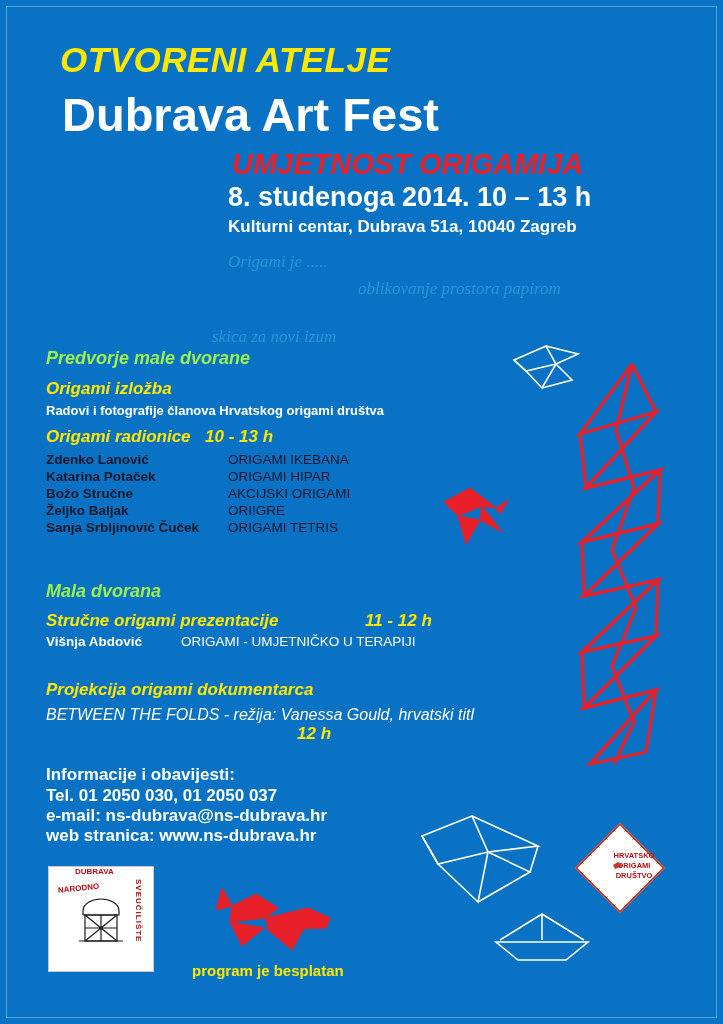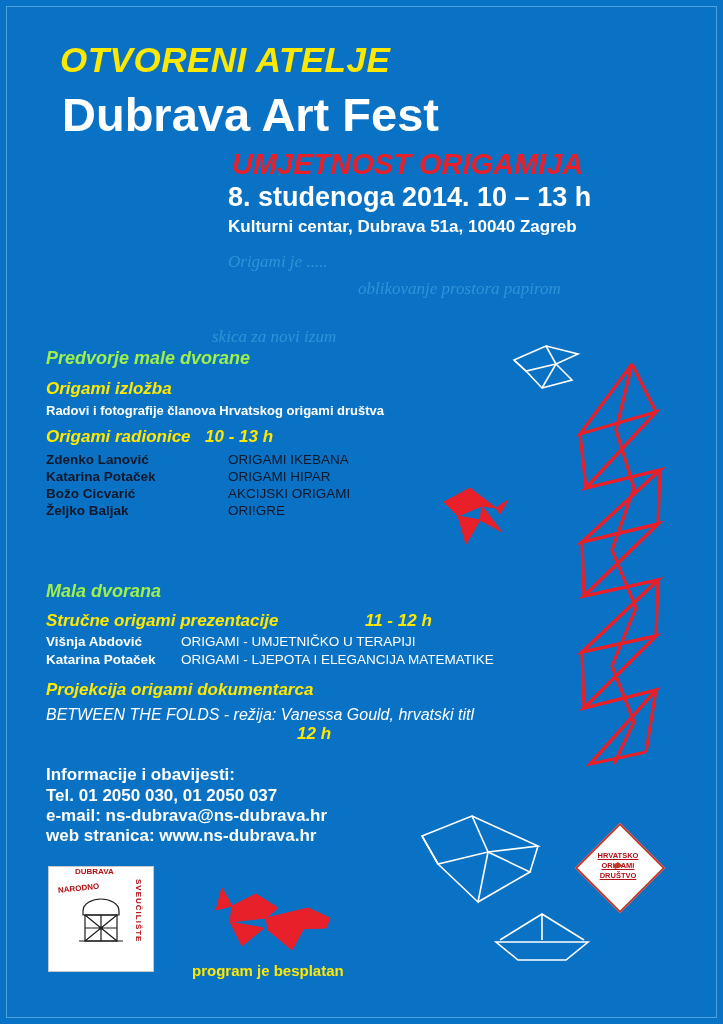--- a/index.html
+++ b/index.html
@@ -200,28 +200,27 @@
   .logo-hod .diamond {
     position: absolute;
     left: 3px; top: 3px;
     width: 60px; height: 60px;
     background: #ffffff;
     border: 2px solid #c0392b;
     transform: rotate(45deg);
   }
   .logo-hod .htxt {
     position: absolute;
-    left: 0; top: 18px;
+    left: 16px; top: 18px;
     width: 66px;
     text-align: center;
     font-size: 7.5px;
     font-weight: bold;
     color: #b01116;
     line-height: 10px;
-    text-decoration: underline;
   }
   .logo-hod .hbird {
     position: absolute;
     left: 27px; top: 28px;
     width: 12px; height: 12px;
   }
 
   svg.art { position: absolute; overflow: visible; }
 </style>
 </head>
@@ -308,36 +307,36 @@
   <div class="sub-title" style="left:46px; top:427px;">Origami radionice</div>
   <div class="sub-title" style="left:205px; top:427px;">10 - 13 h</div>
 
   <div class="row" style="left:46px; top:452px;">
     <span class="nm">Zdenko Lanović</span><span class="ttl">ORIGAMI IKEBANA</span>
   </div>
   <div class="row" style="left:46px; top:469px;">
     <span class="nm">Katarina Potaček</span><span class="ttl">ORIGAMI HIPAR</span>
   </div>
   <div class="row" style="left:46px; top:486px;">
-    <span class="nm">Božo Cicvarić</span><span class="ttl">AKCIJSKI ORIGAMI</span>
+    <span class="nm">Božo Stručne</span><span class="ttl">AKCIJSKI ORIGAMI</span>
   </div>
   <div class="row" style="left:46px; top:503px;">
     <span class="nm">Željko Baljak</span><span class="ttl">ORI!GRE</span>
   </div>
+  <div class="row" style="left:46px; top:520px;">
+    <span class="nm">Sanja Srbljinović Čuček</span><span class="ttl">ORIGAMI TETRIS</span>
+  </div>
 
   <div class="sect-title" style="left:46px; top:581px;">Mala dvorana</div>
 
   <div class="sub-title" style="left:46px; top:611px;">Stručne origami  prezentacije</div>
   <div class="sub-title" style="left:365px; top:611px;">11 - 12 h</div>
 
   <div class="row-pres" style="left:46px; top:634px;">
     <span class="nm">Višnja Abdović</span><span>ORIGAMI - UMJETNIČKO U TERAPIJI</span>
-  </div>
-  <div class="row-pres" style="left:46px; top:652px;">
-    <span class="nm">Katarina Potaček</span><span>ORIGAMI - LJEPOTA I ELEGANCIJA MATEMATIKE</span>
   </div>
 
   <div class="sub-title" style="left:46px; top:680px;">Projekcija origami dokumentarca</div>
   <div class="sub-title" style="left:297px; top:680px;margin-top:44px;">12 h</div>
 
   <div class="film-line" style="left:46px; top:706px;">BETWEEN THE FOLDS - režija: Vanessa Gould, hrvatski titl</div>
 
   <div class="contact" style="top:765px;">Informacije i obavijesti:</div>
   <div class="contact" style="top:786px;">Tel. 01 2050 030, 01 2050 037</div>
   <div class="contact" style="top:806px;">e-mail: ns-dubrava@ns-dubrava.hr</div>

